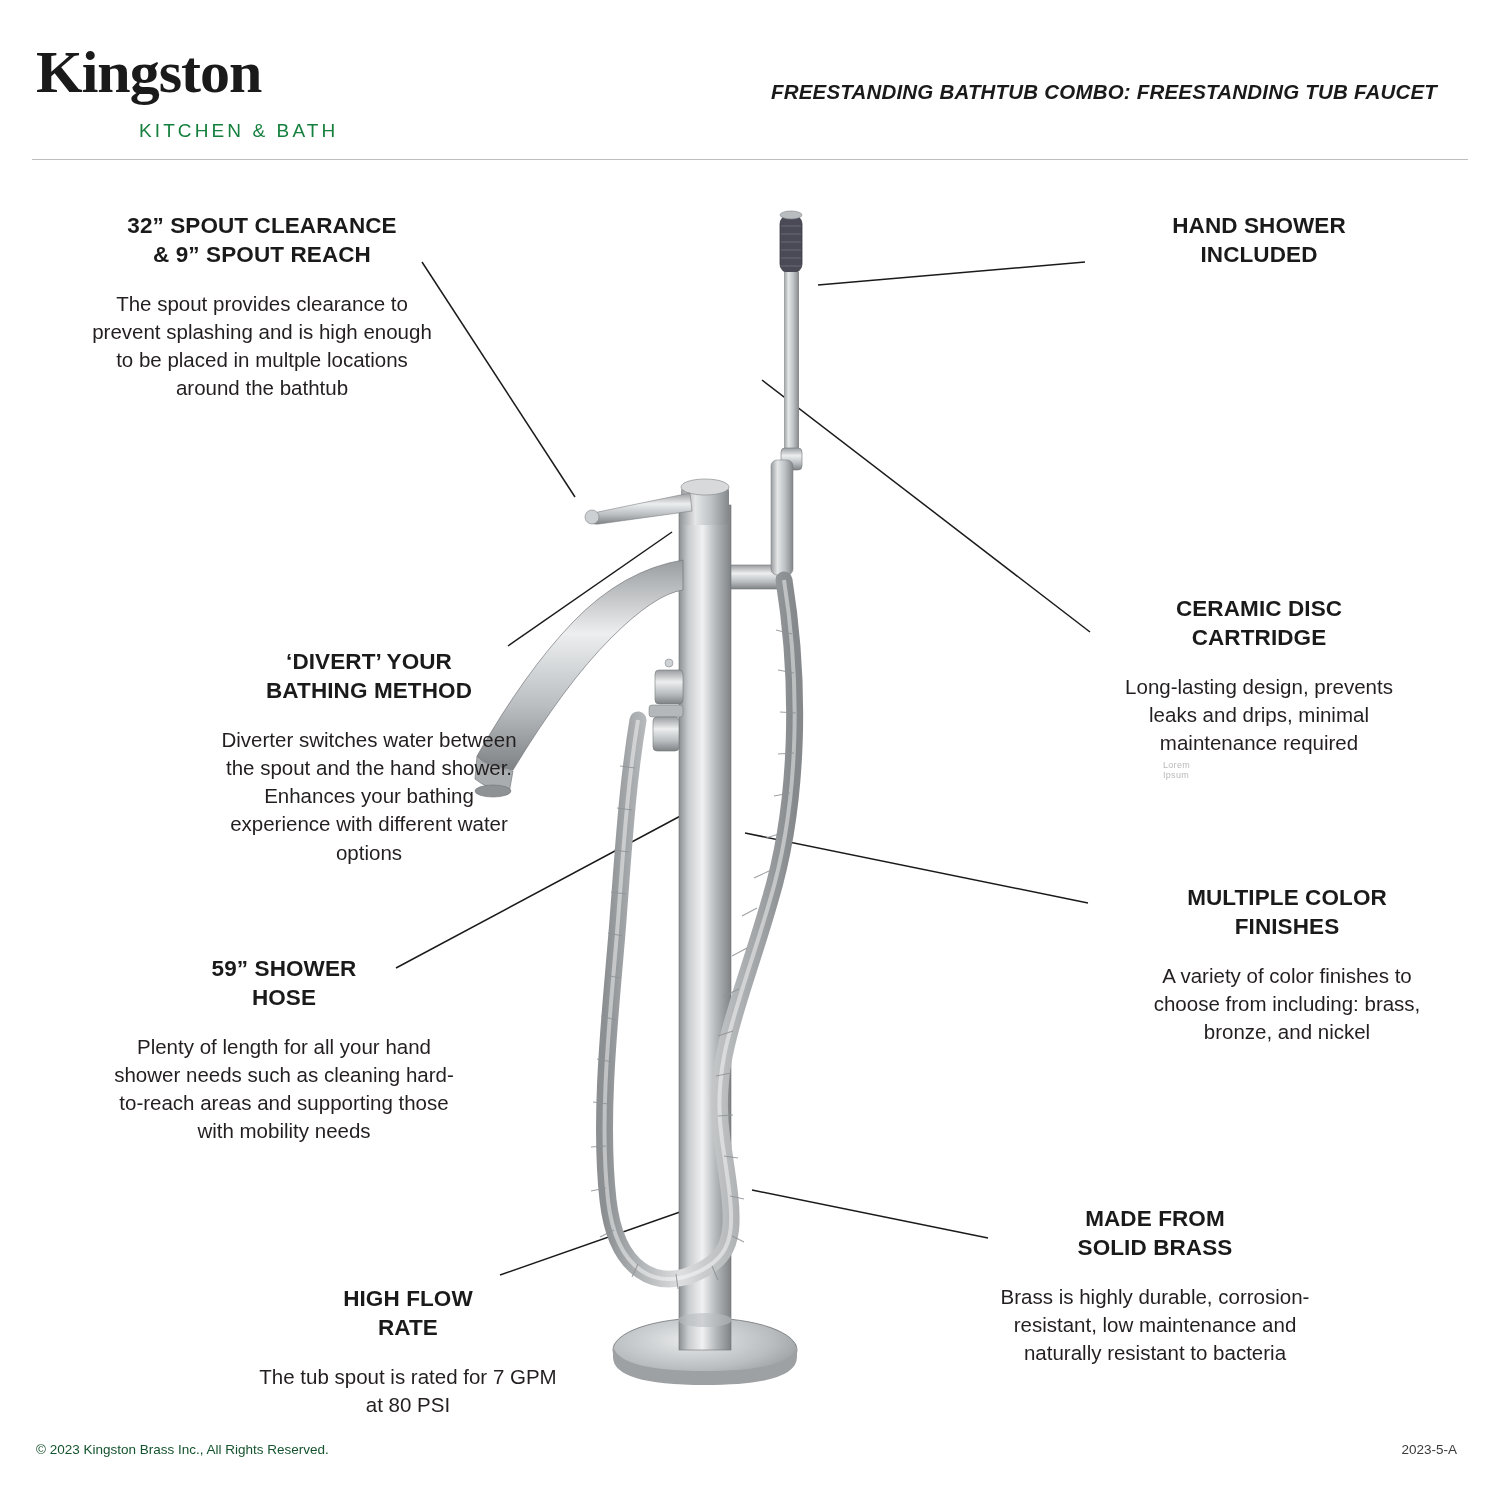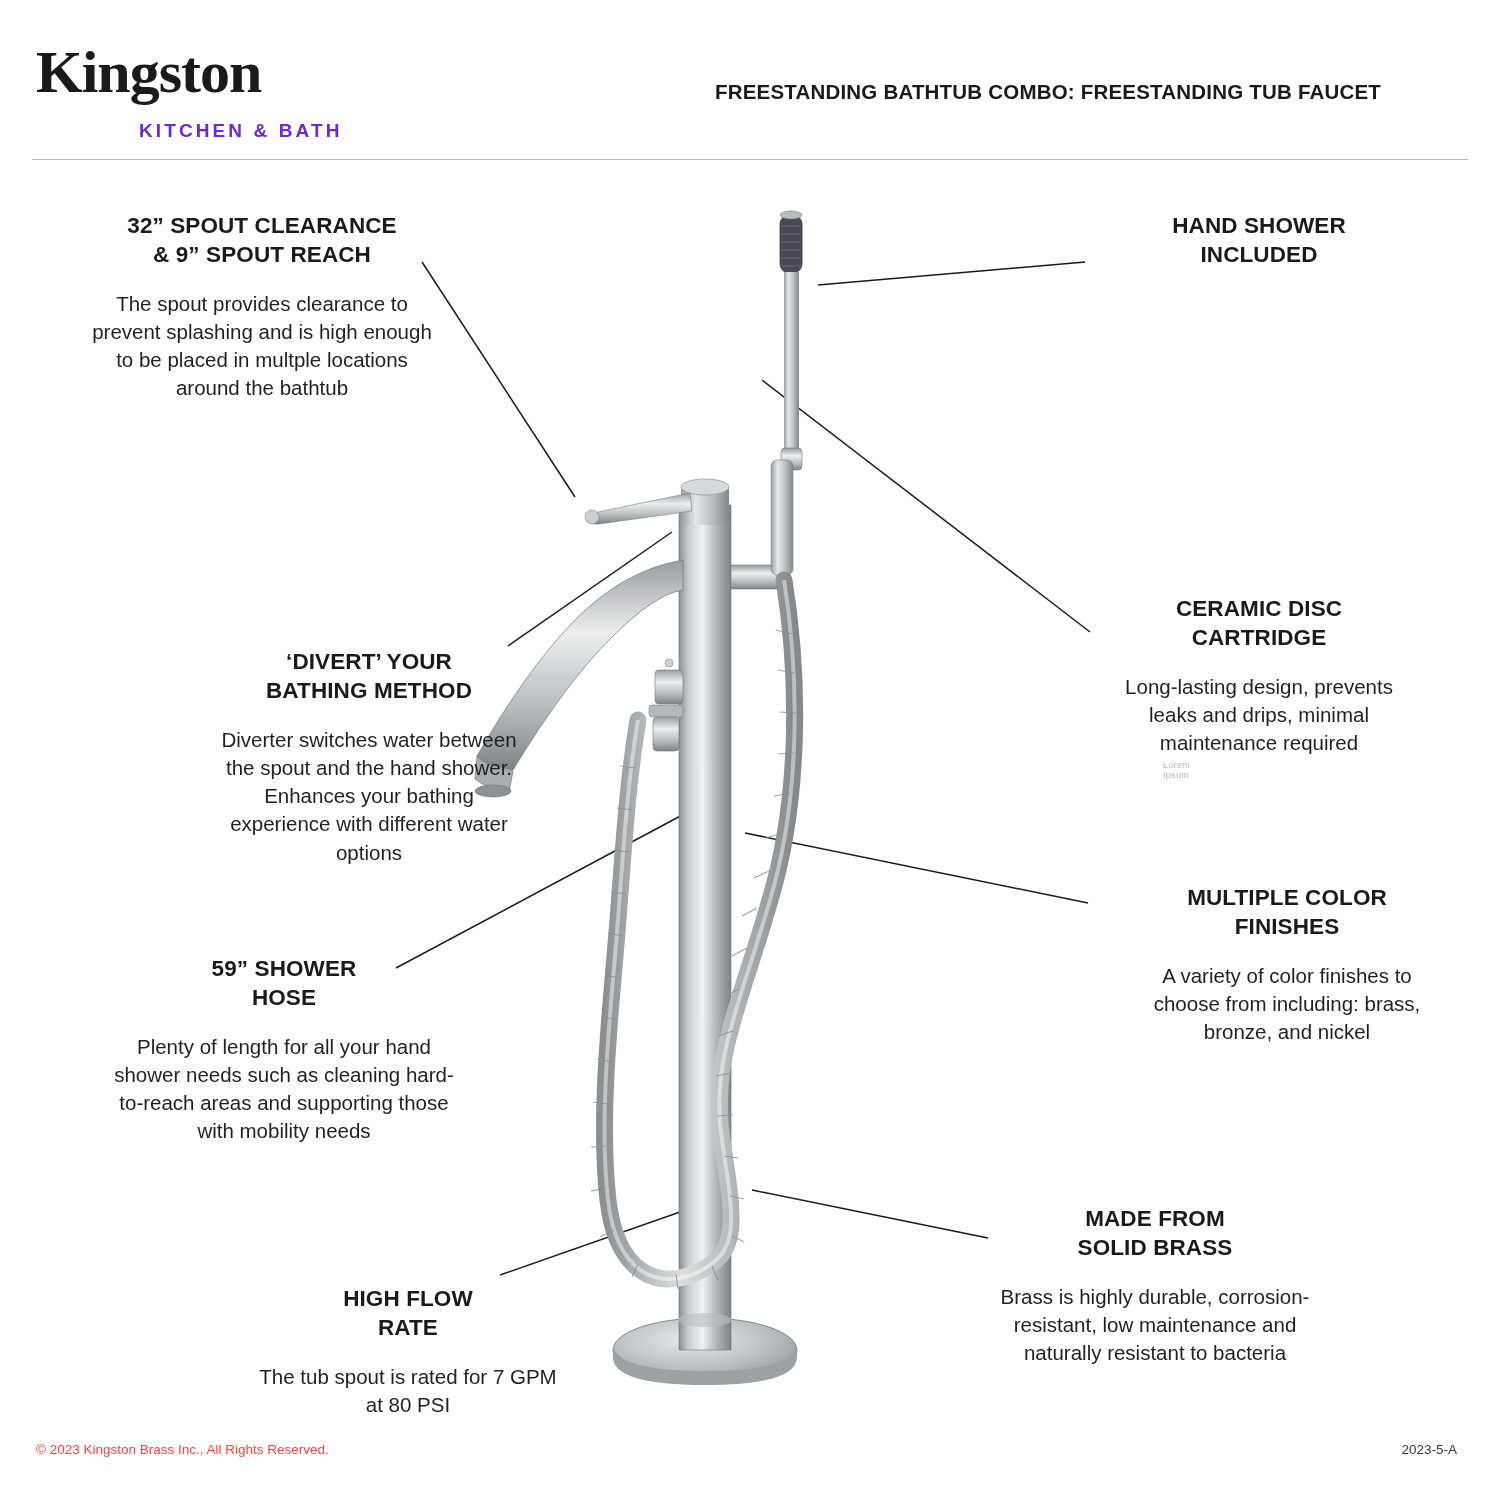--- a/index.html
+++ b/index.html
@@ -36,32 +36,33 @@
     font-size: 60px;
     letter-spacing: -1px;
     color: #1a1a1a;
     line-height: 1;
   }
   .brand-sub {
     position: absolute;
     left: 139px; top: 120px;
     font-size: 19px;
     letter-spacing: 3.1px;
-    font-weight: bold;
-    color: #6d28d9;
+    font-weight: normal;
+    color: #15803d;
   }
   .header-title {
     position: absolute;
-    left: 668px; top: 80px;
+    left: 724px; top: 80px;
     width: 760px;
     text-align: center;
     font-size: 20.5px;
     font-weight: bold;
     letter-spacing: 0.2px;
     color: #1a1a1a;
+    font-style: italic;
   }
 
   
   .callout { position: absolute; }
   .callout .c-title {
     font-size: 22.5px;
     font-weight: bold;
     line-height: 1.28;
     color: #1a1a1a;
     margin-bottom: 4px;
@@ -89,21 +90,21 @@
   .leaders { position: absolute; left: 0; top: 0; width: 1500px; height: 1500px; pointer-events: none; }
 
   
   .product { position: absolute; left: 440px; top: 160px; width: 620px; height: 1280px; }
 
   
   .footer-left {
     position: absolute;
     left: 36px; top: 1442px;
     font-size: 13.5px;
-    color: #ef4444;
+    color: #14532d;
   }
   .footer-right {
     position: absolute;
     right: 43px; top: 1442px;
     font-size: 13.5px;
     color: #3a3a3a;
     text-align: right;
   }
   .watermark {
     position: absolute;

